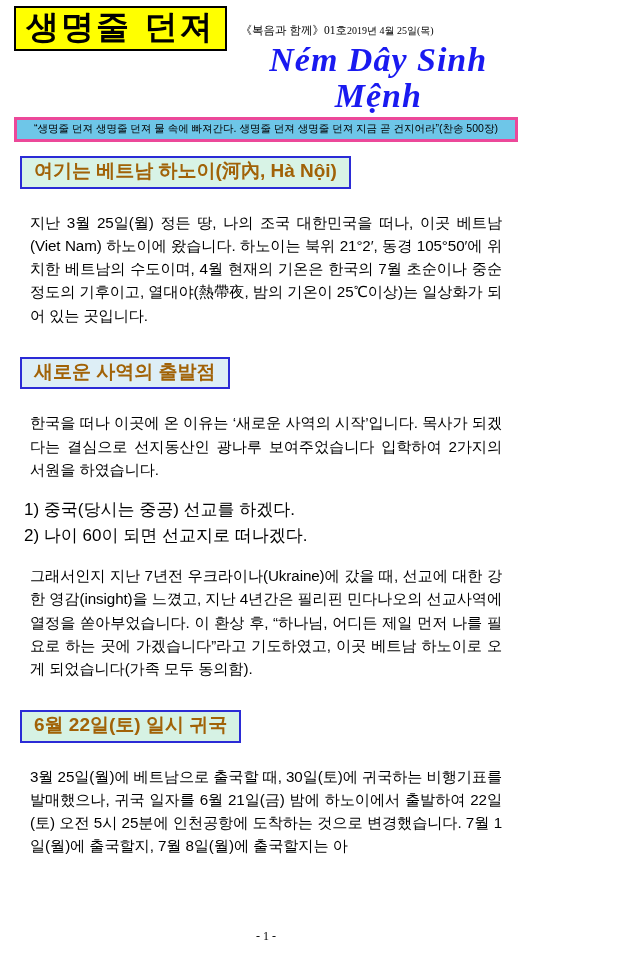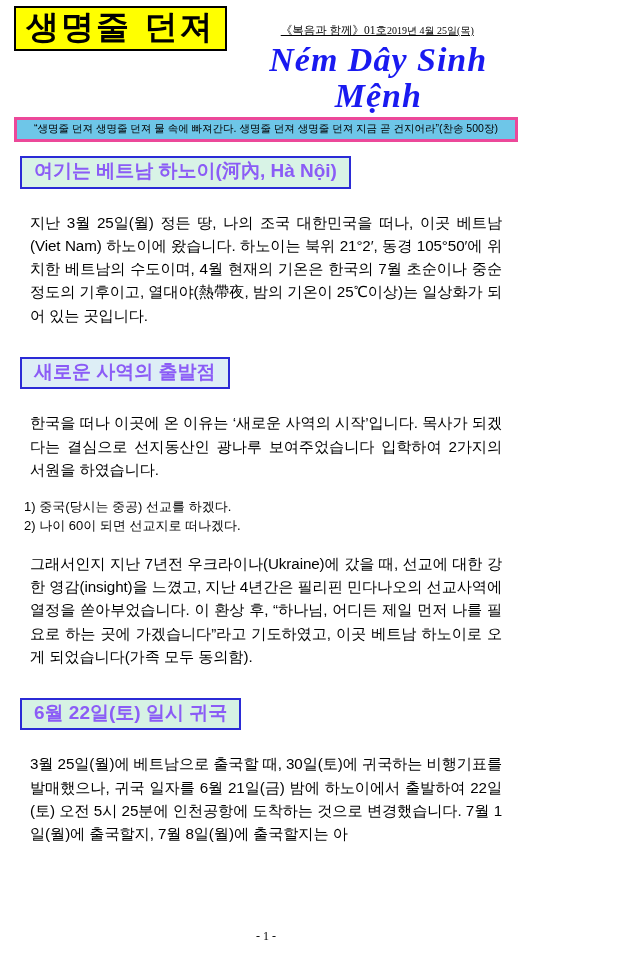--- a/index.html
+++ b/index.html
@@ -44,26 +44,25 @@
     color: #000000;
     line-height: 1.12;
   }
   .right-block {
     flex: 1 1 auto;
     padding-left: 12px;
     padding-top: 2px;
   }
   .right-top {
     display: flex;
-    justify-content: center;
+    justify-content: flex-start;
     align-items: baseline;
     font-size: 11px;
     color: #000000;
     padding: 0 4px 0 2px;
-    text-decoration: underline;
   }
   .issue-no {
     font-family: "Liberation Serif", serif;
     font-size: 11.5px;
   }
   .issue-date {
     font-family: "Liberation Serif", serif;
     font-size: 10px;
     margin-top: 16px;
   }
@@ -89,21 +88,21 @@
     color: #000000;
     padding: 2px 0 3px 0;
     letter-spacing: 0px;
   }
 
   
   .heading {
     display: inline-block;
     border: 2px solid #2b2bd6;
     background: #d8f3e6;
-    color: #8b5cf6;
+    color: #a16207;
     font-weight: bold;
     font-size: 19px;
     padding: 2px 12px 4px 12px;
     margin: 14px 0 6px 6px;
     line-height: 1.2;
   }
   .heading.h2 {
     background: #ddeef6;
   }
   .heading.h3 {
@@ -118,21 +117,21 @@
     text-align: justify;
     text-justify: inter-character;
     color: #000000;
     letter-spacing: -0.1px;
   }
   p.body + p.body {
     margin-top: 0px;
   }
   .list-line {
     margin: 0;
-    font-size: 13px;
+    font-size: 17px;
     line-height: 1.52;
     padding-left: 10px;
   }
 
   
   .footer {
     position: absolute;
     left: 0;
     right: 0;
     bottom: 16px;

